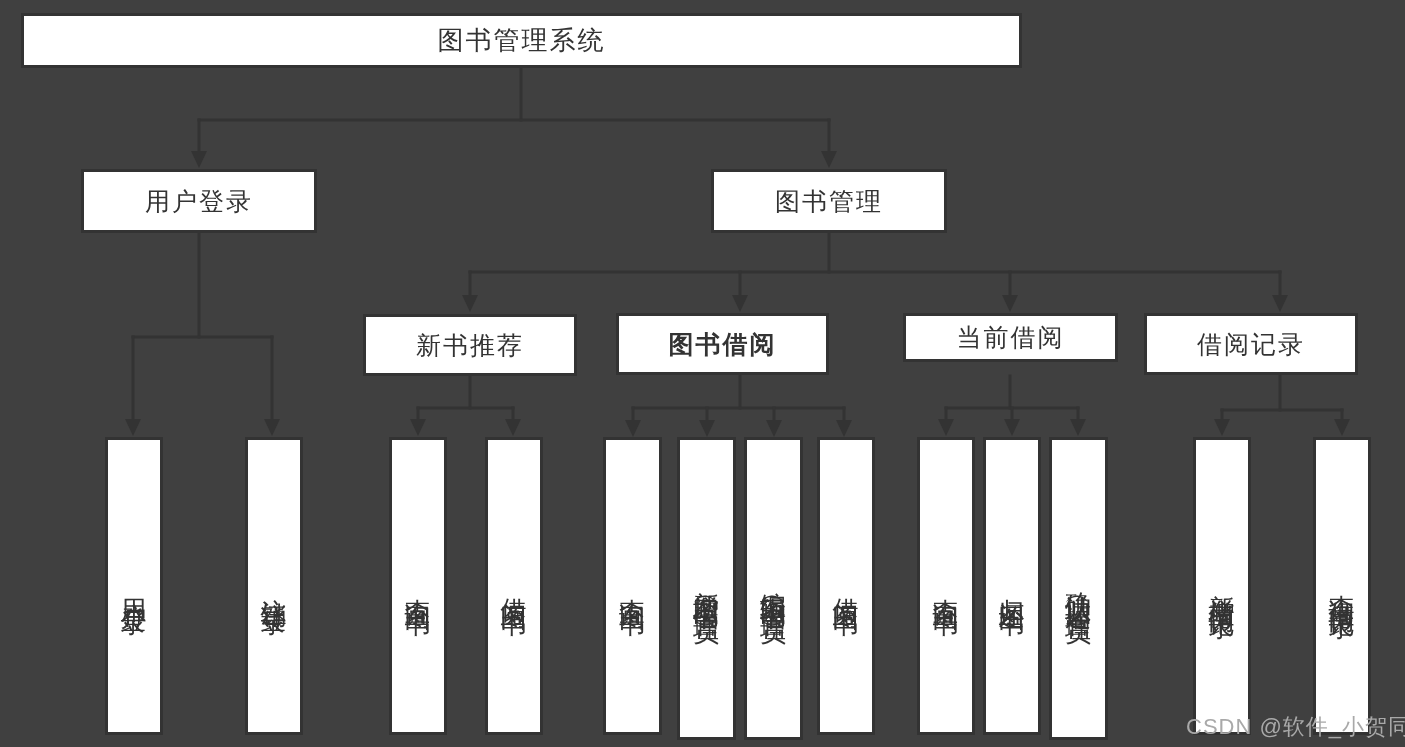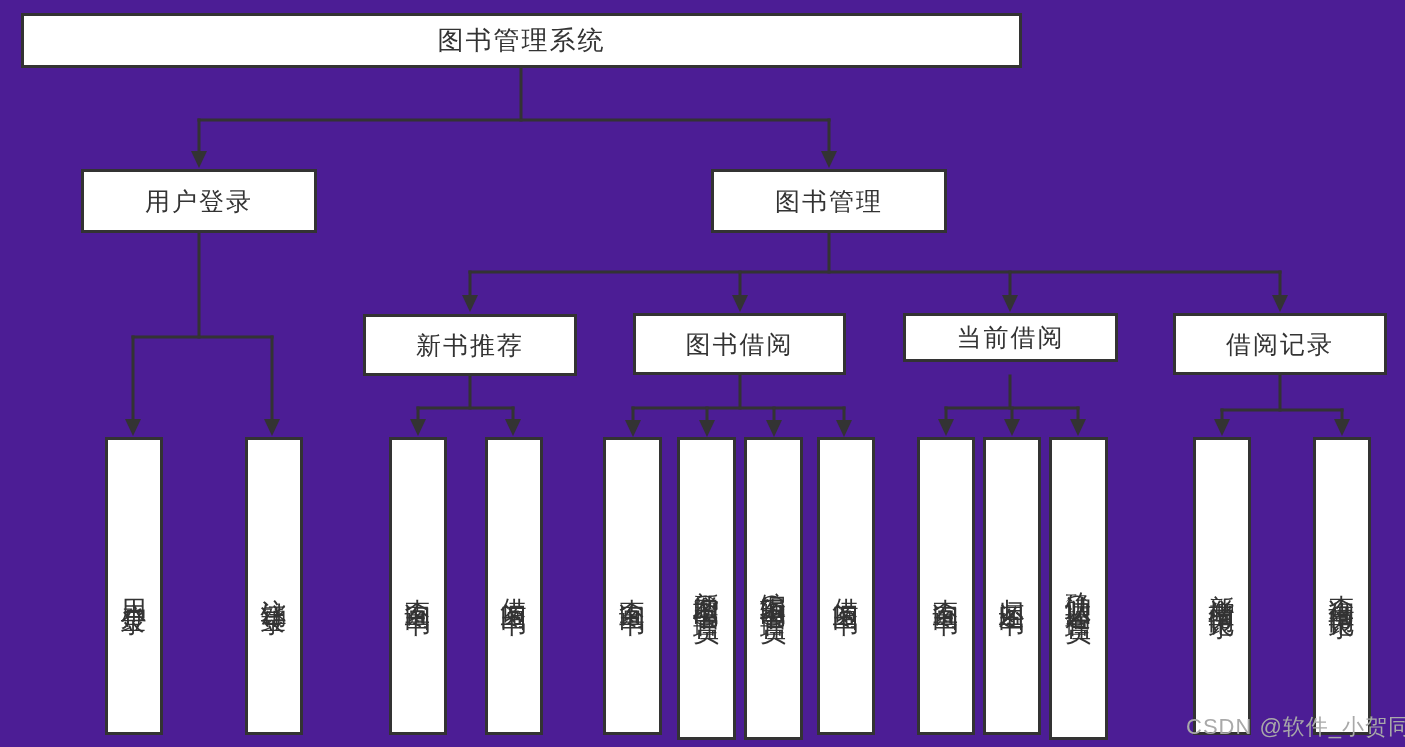--- a/index.html
+++ b/index.html
@@ -1,20 +1,20 @@
 <!DOCTYPE html>
 <html><head>
 <meta charset="utf-8">
 <style>
   html, body { margin: 0; padding: 0; background: #ffffff; }
   #stage {
     position: relative;
     width: 1405px;
     height: 747px;
-    background: #4c1d95;
+    background: #404040;
     font-family: "Liberation Sans", sans-serif;
     overflow: hidden;
   }
   #connector-svg { position: absolute; left: 0; top: 0; z-index: 1; }
   .node {
     position: absolute;
     box-sizing: border-box;
     border: 3px solid #333333;
     background: #ffffff;
     color: #333333;
@@ -102,23 +102,23 @@
       <line x1="1342" y1="410" x2="1342" y2="424" stroke="#333333" stroke-width="3" stroke-linecap="square"></line>
       <polygon points="1334,419 1350,419 1342,436" fill="#333333"></polygon>
     </svg>
 
   <div class="node h root" style="left:21px; top:13px; width:1001px; height:55px;">图书管理系统</div>
 
   <div class="node h" style="left:81px; top:169px; width:236px; height:64px;">用户登录</div>
   <div class="node h" style="left:711px; top:169px; width:236px; height:64px;text-align:center;">图书管理</div>
 
   <div class="node h" style="left:363px; top:314px; width:214px; height:62px;">新书推荐</div>
-  <div class="node h" style="left:633px; top:313px; width:213px; height:62px;">图书借阅</div>
+  <div class="node h" style="left:616px; top:313px; width:213px; height:62px;font-weight:bold;">图书借阅</div>
   <div class="node h" style="left:903px; top:313px; width:215px; height:49px;">当前借阅</div>
-  <div class="node h" style="left:1173px; top:313px; width:214px; height:62px;">借阅记录</div>
+  <div class="node h" style="left:1144px; top:313px; width:214px; height:62px;">借阅记录</div>
 
   <div class="node v" style="left:105px; top:437px; width:58px; height:298px;">
     <span>用户登录</span>
   </div>
   <div class="node v" style="left:245px; top:437px; width:58px; height:298px;">
     <span>注销登录</span>
   </div>
 
   <div class="node v" style="left:389px; top:437px; width:58px; height:298px;">
     <span>查询图书</span>

